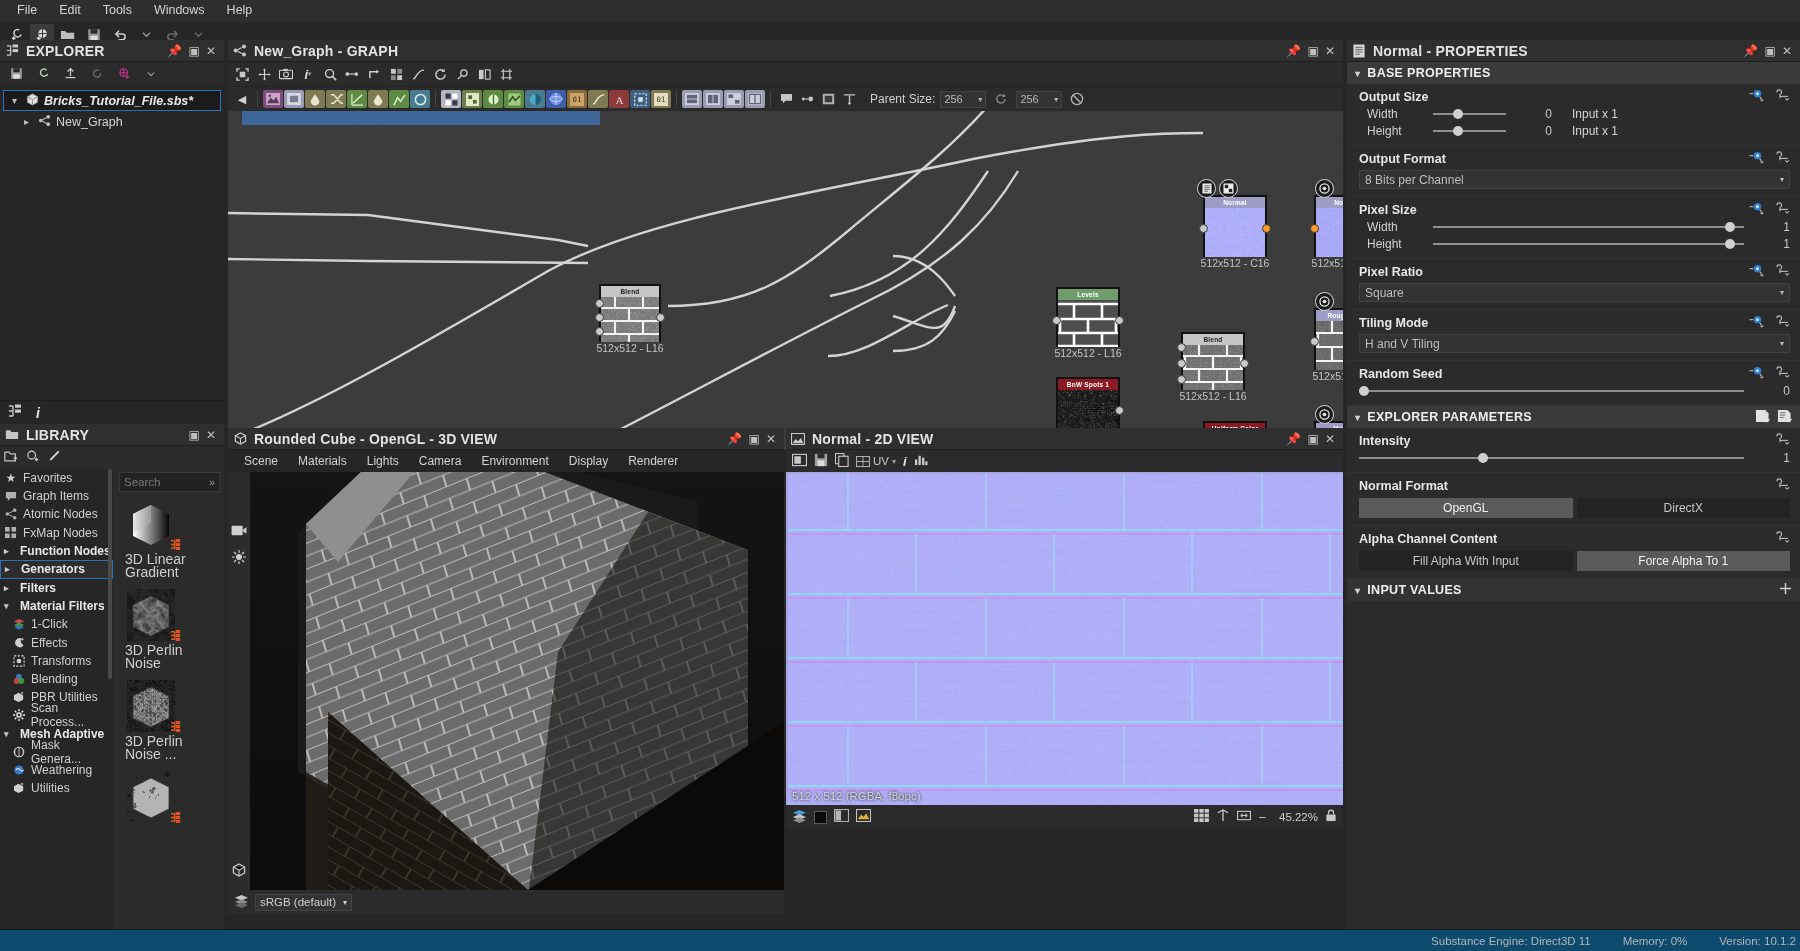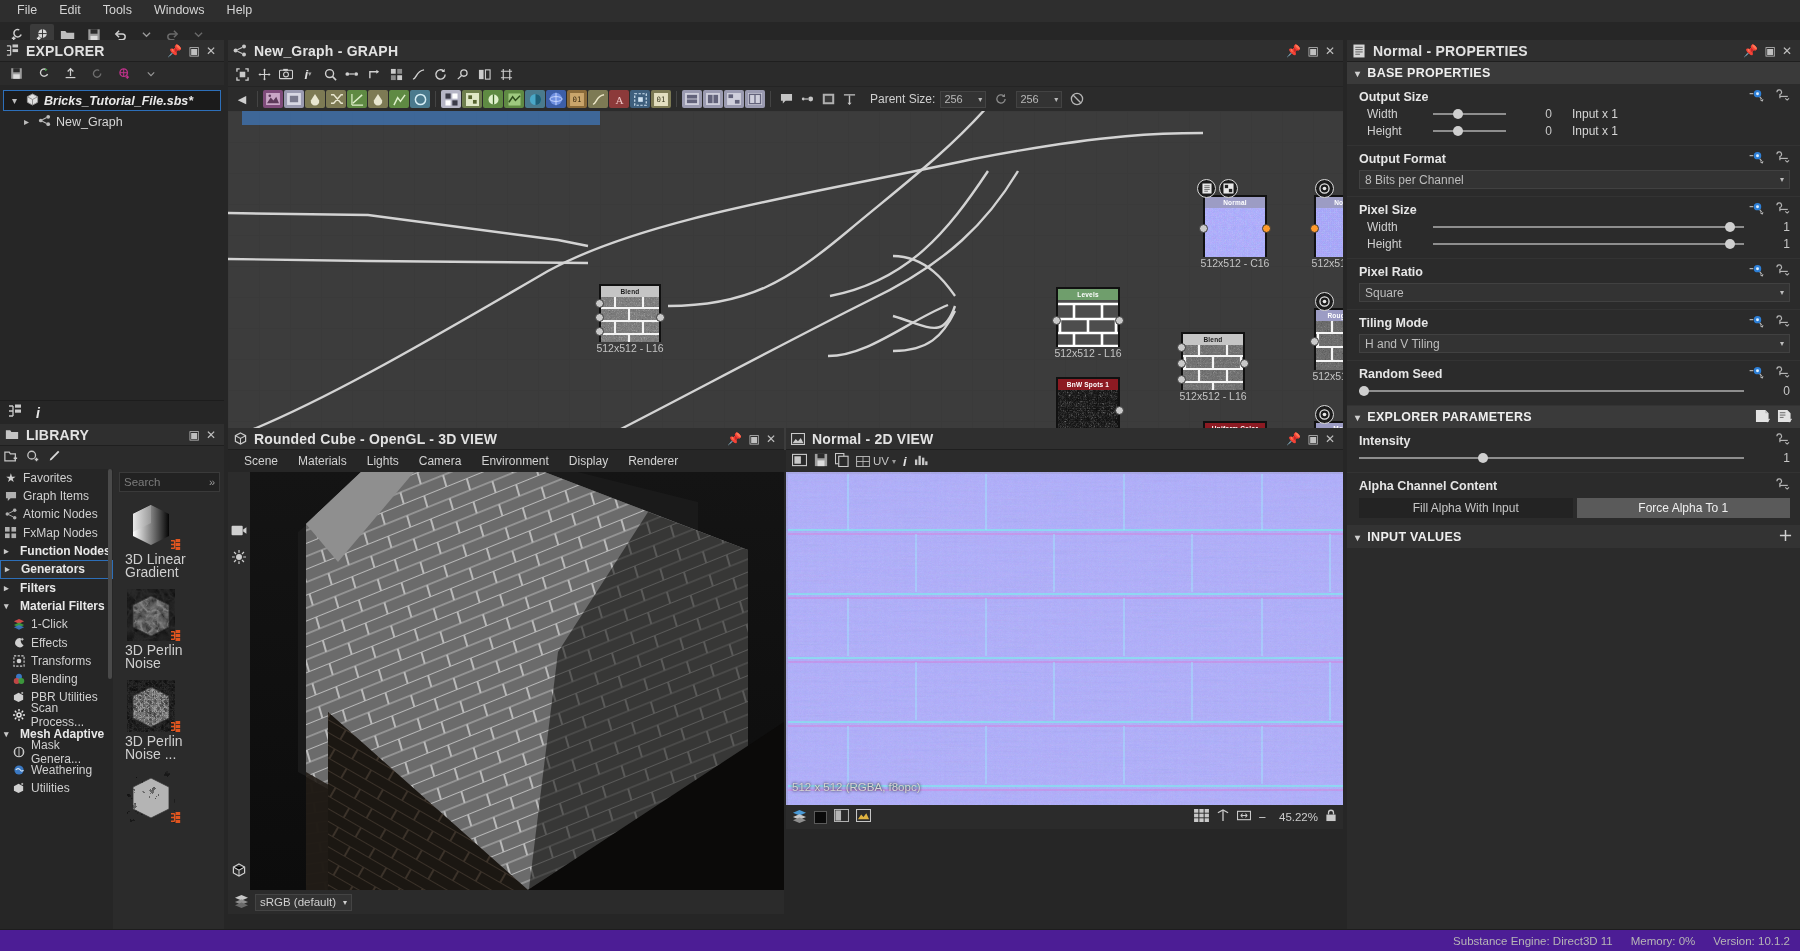--- a/index.html
+++ b/index.html
@@ -116,21 +116,21 @@
   .v3-canvas { position:relative; height:418px; overflow:hidden; background:#1a1a1a; }
   .v3-bottom { height:24px; background:#2b2b2b; display:flex; align-items:center; padding-left:6px; gap:6px;}
   .v3-srgb { background:#333; border:1px solid #444; height:17px; width:97px; display:flex;
              align-items:center; justify-content:space-between; padding:0 4px; font-size:11.5px; color:#d0d0d0;}
 
   
   #view2d { left:786px; top:428px; width:557px; height:501px;}
   .v2-tb { height:22px; background:#2b2b2b; display:flex; align-items:center; padding-left:6px; gap:7px;}
   .v2-canvas { position:relative; height:333px; background:#262626; overflow:hidden; }
   .v2-img { position:absolute; left:0; top:0; width:557px; height:333px; }
-  .v2-info { position:absolute; left:6px; bottom:12px; font-size:11.5px; color:#d6d6d6;
+  .v2-info { position:absolute; left:6px; bottom:3px; font-size:11.5px; color:#d6d6d6;
              text-shadow:0 0 3px #000;}
   .v2-bottom { height:24px; background:#2b2b2b; display:flex; align-items:center; padding:0 6px; gap:7px;}
 
   
   #props { left:1347px; top:40px; width:453px; height:889px; background:#2b2b2b;}
   .sect-hdr { height:22px; background:#3a3a3a; display:flex; align-items:center; gap:7px;
               padding:0 8px; font-weight:bold; font-size:12.5px; color:#efefef; letter-spacing:.3px;}
   .sect-hdr .caret { font-size:10px; color:#d0d0d0; }
   .sect-hdr .spacer { flex:1; }
   .prow { padding:6px 10px 7px 12px; border-bottom:1px solid #333; position:relative;}
@@ -145,23 +145,23 @@
   .sl-extra { width:62px; font-size:12px; color:#d6d6d6; }
   .dropdown { margin-top:4px; height:19px; background:#333; border:1px solid #414141;
               display:flex; align-items:center; justify-content:space-between; padding:0 5px;
               font-size:12px; color:#bdbdbd; }
   .segbtns { display:flex; gap:4px; margin-top:5px; }
   .segbtn { flex:1; height:20px; display:flex; align-items:center; justify-content:center;
             font-size:12px; background:#232323; color:#c7c7c7; }
   .segbtn.on { background:#5a5a5a; color:#f0f0f0; }
 
   
-  .statusbar { position:absolute; left:0; bottom:0; width:1800px; height:22px; background:#4c1d95;
-               display:flex; align-items:center; justify-content:flex-end; gap:18px;
-               padding-right:10px; font-size:11.5px; color:#b6b6b6; border-top:1px solid #1d1d1d;}
+  .statusbar { position:absolute; left:0; bottom:0; width:1800px; height:22px; background:#0c4a6e;
+               display:flex; align-items:center; justify-content:flex-end; gap:32px;
+               padding-right:4px; font-size:11.5px; color:#b6b6b6; border-top:1px solid #1d1d1d;}
 </style>
 </head>
 <body>
 
 <div class="app">
 
   <div class="menubar">
     <div class="mi">File</div>
     <div class="mi">Edit</div>
     <div class="mi">Tools</div>
@@ -1646,20 +1646,36 @@
       </span>
       <div class="sl-row" style="padding-left:0">
         <span class="slider">
           <span class="track"></span>
             <span class="knob" style="left:31%"></span>
         </span>
         <span class="sl-val">1</span>
       </div>
     </div>
 
+    <div class="prow">
+      <span class="lbl">Normal Format</span>
+      <span class="icons">
+        <span>
+          <svg width="15" height="13" viewBox="0 0 16 14">
+              <path d="M2 3.5a2.5 2.5 0 1 1 3.2 2.4V10" stroke="#b5b5b5" stroke-width="1.3" fill="none"></path>
+              <path d="M5.2 8h8.5" stroke="#b5b5b5" stroke-width="1.3"></path>
+              <path d="M11 10l2 2 2-2" stroke="#b5b5b5" stroke-width="1.1" fill="none"></path>
+            </svg>
+        </span>
+      </span>
+      <div class="segbtns">
+        <div class="segbtn on">OpenGL</div>
+        <div class="segbtn">DirectX</div>
+      </div>
+    </div>
 
     <div class="prow">
       <span class="lbl">Alpha Channel Content</span>
       <span class="icons">
         <span>
           <svg width="15" height="13" viewBox="0 0 16 14">
               <path d="M2 3.5a2.5 2.5 0 1 1 3.2 2.4V10" stroke="#b5b5b5" stroke-width="1.3" fill="none"></path>
               <path d="M5.2 8h8.5" stroke="#b5b5b5" stroke-width="1.3"></path>
               <path d="M11 10l2 2 2-2" stroke="#b5b5b5" stroke-width="1.1" fill="none"></path>
             </svg>

